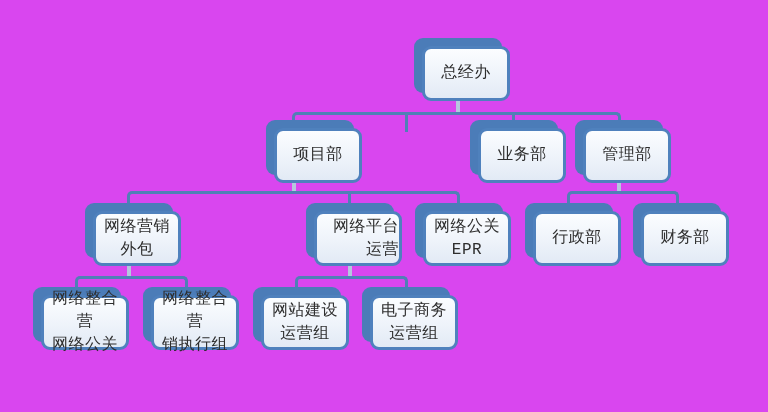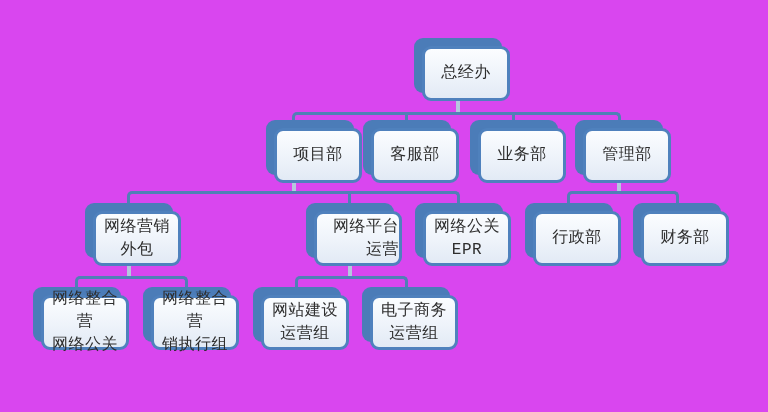--- a/index.html
+++ b/index.html
@@ -62,27 +62,20 @@
   </div>
 
   <div class="node" style="left:250px;top:120px;margin-left:16px;">
     <div class="shadow"></div>
     <div class="face">
       <span class="ln">项目部</span>
 
     </div>
   </div>
 
-  <div class="node" style="left:363px;top:120px;">
-    <div class="shadow"></div>
-    <div class="face">
-      <span class="ln">客服部</span>
-
-    </div>
-  </div>
 
   <div class="node" style="left:470px;top:120px;">
     <div class="shadow"></div>
     <div class="face">
       <span class="ln">业务部</span>
 
     </div>
   </div>
 
   <div class="node" style="left:85px;top:203px;">

